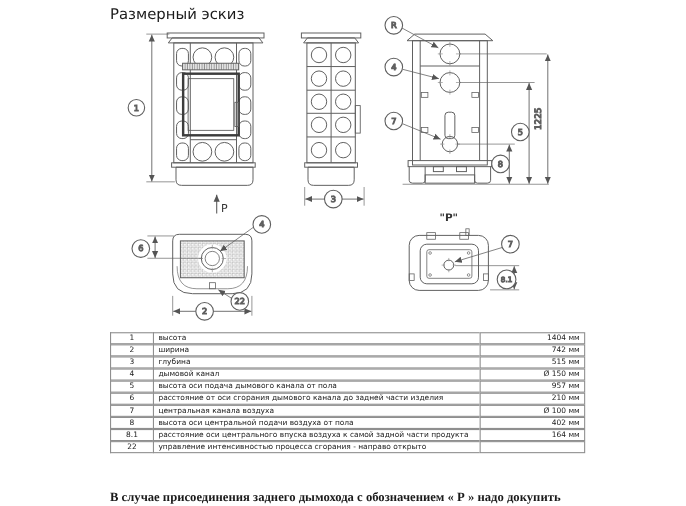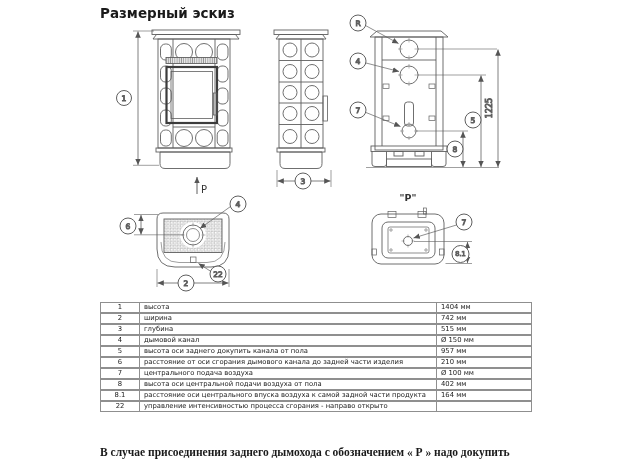--- a/index.html
+++ b/index.html
@@ -1,31 +1,31 @@
 <!DOCTYPE html>
 <html><head>
 <meta charset="utf-8">
 <style>
   html,body{margin:0;padding:0;background:#fff;}
   #page{position:relative;width:624px;height:460px;background:#fff;overflow:hidden;
         font-family:"DejaVu Sans",sans-serif;color:#1a1a1a;}
-  #title{position:absolute;left:100px;top:5px;font-size:13.5px;font-weight:bold;margin:0;}
+  #title{position:absolute;left:100px;top:5px;font-size:13.5px;font-weight:normal;margin:0;}
   #drawing{position:absolute;left:0;top:0;}
   svg text{font-family:"DejaVu Sans",sans-serif;fill:#333;}
   .callout-num{font-size:7.5px;text-anchor:middle;}
   .thin{stroke-width:0.6;}
   #info{position:absolute;left:100px;top:302px;width:426px;}
   #info h2{font-size:12.5px;font-weight:bold;margin:0 0 3px 0;}
   #info table{border-collapse:separate;border-spacing:0;width:425px;table-layout:fixed;}
   #info td{border:1px solid #8f8f8f;border-right:none;height:9px;font-size:6.8px;
            line-height:9px;padding:0 4px;overflow:hidden;white-space:nowrap;}
   #info td.c-val{border-right:1px solid #8f8f8f;}
   td.c-num{width:30px;text-align:center;}
   td.c-desc{width:288px;text-align:left;}
-  td.c-val{width:86px;}
+  td.c-val{width:86px;text-align:right;}
   #note{position:absolute;left:100px;top:433px;width:466px;
         font-family:"Liberation Serif","DejaVu Serif",serif;
         font-weight:bold;font-size:11.5px;line-height:1.28;}
 </style>
 </head>
 <body>
 
 <div id="page">
 
   <h1 id="title">Размерный эскиз</h1>
@@ -260,33 +260,33 @@
           </tr>
 
           <tr>
             <td class="c-num">4</td>
             <td class="c-desc">дымовой канал</td>
             <td class="c-val">Ø 150 мм</td>
           </tr>
 
           <tr>
             <td class="c-num">5</td>
-            <td class="c-desc">высота оси заднего докупить канала от пола</td>
+            <td class="c-desc">высота оси подача дымового канала от пола</td>
             <td class="c-val">957 мм</td>
           </tr>
 
           <tr>
             <td class="c-num">6</td>
             <td class="c-desc">расстояние от оси сгорания дымового канала до задней части изделия</td>
             <td class="c-val">210 мм</td>
           </tr>
 
           <tr>
             <td class="c-num">7</td>
-            <td class="c-desc">центрального подача воздуха</td>
+            <td class="c-desc">центральная канала воздуха</td>
             <td class="c-val">Ø 100 мм</td>
           </tr>
 
           <tr>
             <td class="c-num">8</td>
             <td class="c-desc">высота оси центральной подачи воздуха от пола</td>
             <td class="c-val">402 мм</td>
           </tr>
 
           <tr>

